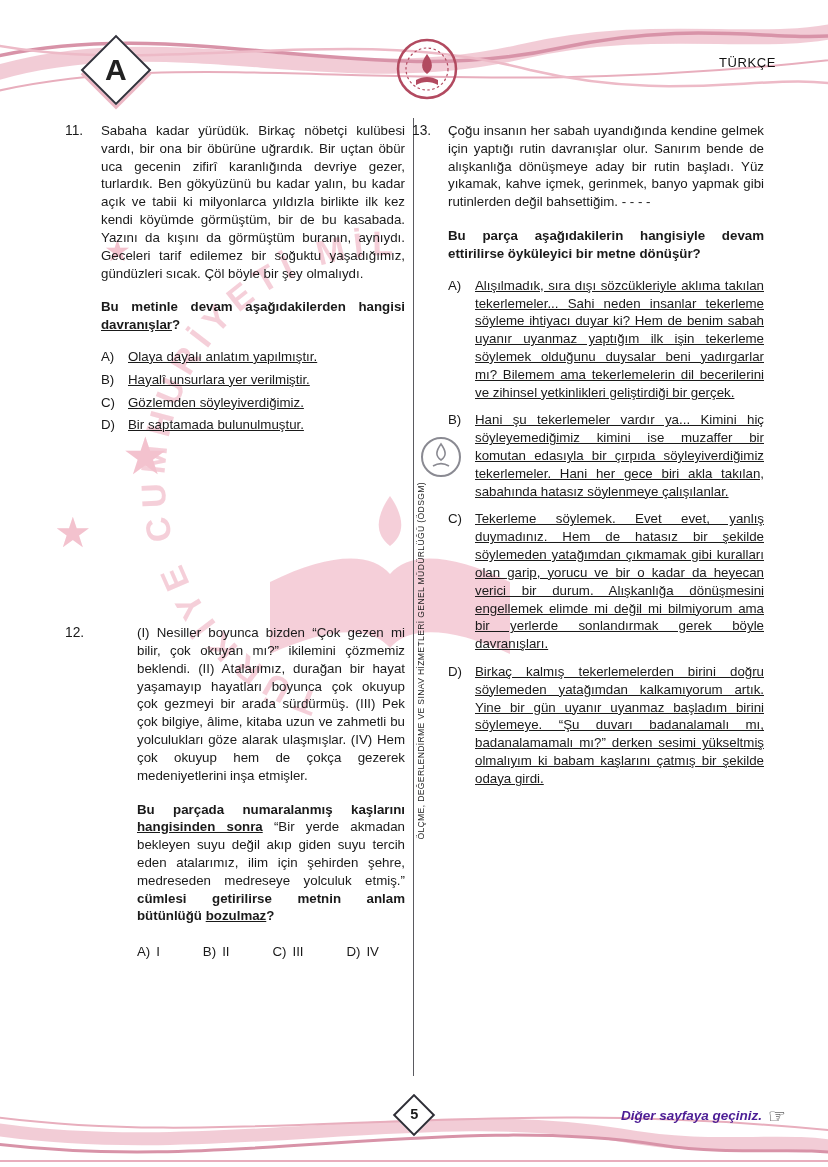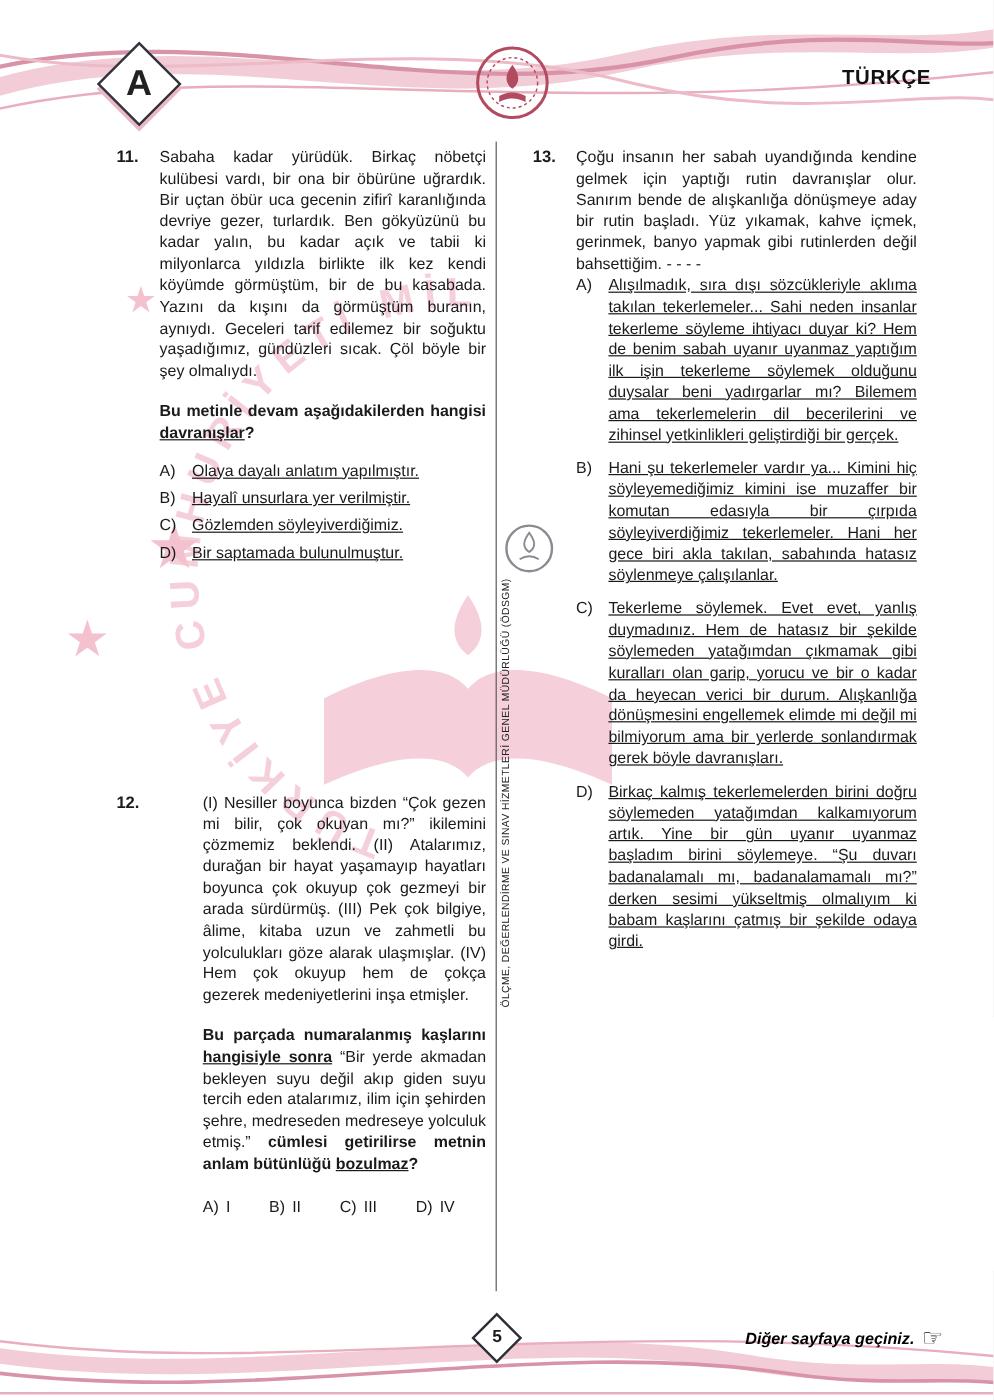--- a/index.html
+++ b/index.html
@@ -23,39 +23,39 @@
   .booklet-diamond {
     position:absolute; left:91px; top:45px; width:50px; height:50px; z-index:3;
     background:#fff; border:2.5px solid #32323c; transform:rotate(45deg);
     display:flex; align-items:center; justify-content:center;
     box-shadow:3px 3px 0 #ecb7c4;
   }
   .booklet-diamond span { transform:rotate(-45deg); font-size:30px; font-weight:bold; color:#222; }
   .meb-logo { position:absolute; left:396px; top:38px; z-index:3; }
   .subject-title {
     position:absolute; right:52px; top:54px; z-index:3;
-    font-size:17px; font-weight:bold; letter-spacing:.6px; color:#111;
+    font-size:13px; font-weight:normal; letter-spacing:.6px; color:#111;
   }
 
   
   .divider-line { position:absolute; left:413px; top:118px; width:1px; height:958px; background:#5a5a60; z-index:1; }
   .odsgm-logo { position:absolute; left:420px; top:436px; z-index:2; background:#fff; border-radius:50%; }
   .divider-text {
     position:absolute; left:416px; top:482px; z-index:2;
     writing-mode:vertical-rl; transform:rotate(180deg);
     font-size:8.6px; letter-spacing:.35px; color:#222; white-space:nowrap;
   }
 
   
   .col { position:absolute; top:122px; z-index:2; }
   .col-left  { left:65px;  width:340px; }
   .col-right { left:412px; width:352px; }
 
   .question { display:flex; gap:8px; }
-  .qnum { flex:0 0 28px; font-weight:bold; font-size:13.8px;margin-left:32px; }
+  .qnum { flex:0 0 28px; font-weight:normal; font-size:13.8px; }
   .qbody { flex:1; }
   .passage { text-align:justify; }
   .stem { font-weight:bold; text-align:justify; margin:16px 0 14px 0; }
   .stem .u { text-decoration:underline; }
   .stem .nrm { font-weight:normal; }
   .opt { display:flex; gap:5px; margin-bottom:5px; }
   .opt-letter { flex:0 0 22px; }
   .opt-text { flex:1; text-align:justify;text-decoration:underline; }
   .opts-para .opt { margin-bottom:10px; }
   .opts-row { display:flex; justify-content:space-between; padding-right:26px; margin-top:18px; }
@@ -67,21 +67,21 @@
   .page-number-diamond {
     position:absolute; left:399px; top:1100px; width:30px; height:30px; z-index:3;
     background:#fff; border:2px solid #2e2e36; transform:rotate(45deg);
     display:flex; align-items:center; justify-content:center;
   }
   .page-number-diamond span { transform:rotate(-45deg); font-size:14.5px; font-weight:bold; }
   .continue-wrap {
     position:absolute; right:42px; top:1103px; z-index:3;
     display:flex; align-items:center; gap:6px;
   }
-  .continue-text { font-size:13.5px; font-weight:bold; font-style:italic; color:#000000; }
+  .continue-text { font-size:13.5px; font-weight:bold; font-style:italic; color:#4c1d95; }
   .hand-icon { font-size:20px; color:#111; }
 </style>
 </head>
 <body>
 
 <div class="page">
 
   <svg class="waves-top" width="828" height="118" viewBox="0 0 828 118">
     <path d="M-20,78 C160,18 330,96 520,52 C660,20 760,50 848,28" stroke="#f0c3cf" stroke-width="15" fill="none" opacity="0.85"></path>
     <path d="M-20,60 C180,10 360,92 560,48 C700,18 780,44 848,34" stroke="#d893a8" stroke-width="3.5" fill="none"></path>
@@ -156,21 +156,21 @@
               <span class="opt-text">Bir saptamada bulunulmuştur.</span>
             </div>
         </div>
       </div>
     </div>
 
     <div class="question q-gap">
       <div class="qnum">12.</div>
       <div class="qbody">
         <p class="passage">(I) Nesiller boyunca bizden “Çok gezen mi bilir, çok okuyan mı?” ikilemini çözmemiz beklendi. (II) Atalarımız, durağan bir hayat yaşamayıp hayatları boyunca çok okuyup çok gezmeyi bir arada sürdürmüş. (III) Pek çok bilgiye, âlime, kitaba uzun ve zahmetli bu yolculukları göze alarak ulaşmışlar. (IV) Hem çok okuyup hem de çokça gezerek medeniyetlerini inşa etmişler.</p>
-        <p class="stem"><span>Bu parçada numaralanmış kaşlarını </span><span class="u">hangisiyle sonra</span><span class="nrm"> “Bir yerde akmadan bekleyen suyu değil akıp giden suyu tercih eden atalarımız, ilim için şehirden şehre, medreseden medreseye yolculuk etmiş.” </span><span>cümlesi getirilirse metnin anlam bütünlüğü </span><span class="u">bozulmaz</span><span>?</span></p>
+        <p class="stem"><span>Bu parçada numaralanmış kaşlarını </span><span class="u">hangisinden sonra</span><span class="nrm"> “Bir yerde akmadan bekleyen suyu değil akıp giden suyu tercih eden atalarımız, ilim için şehirden şehre, medreseden medreseye yolculuk etmiş.” </span><span>cümlesi getirilirse metnin anlam bütünlüğü </span><span class="u">bozulmaz</span><span>?</span></p>
         <div class="opts-row">
           <div class="opt">
               <span class="opt-letter">A)</span>
               <span>I</span>
             </div>
           <div class="opt">
               <span class="opt-letter">B)</span>
               <span>II</span>
             </div>
           <div class="opt">
@@ -186,20 +186,21 @@
     </div>
 
   </div>
 
   <div class="col col-right">
 
     <div class="question">
       <div class="qnum">13.</div>
       <div class="qbody">
         <p class="passage">Çoğu insanın her sabah uyandığında kendine gelmek için yaptığı rutin davranışlar olur. Sanırım bende de alışkanlığa dönüşmeye aday bir rutin başladı. Yüz yıkamak, kahve içmek, gerinmek, banyo yapmak gibi rutinlerden değil bahsettiğim. - - - -</p>
+        <p class="stem"><span>Bu parça aşağıdakilerin hangisiyle devam ettirilirse öyküleyici bir metne dönüşür?</span></p>
         <div class="opts-para">
           <div class="opt">
               <span class="opt-letter">A)</span>
               <span class="opt-text">Alışılmadık, sıra dışı sözcükleriyle aklıma takılan tekerlemeler... Sahi neden insanlar tekerleme söyleme ihtiyacı duyar ki? Hem de benim sabah uyanır uyanmaz yaptığım ilk işin tekerleme söylemek olduğunu duysalar beni yadırgarlar mı? Bilemem ama tekerlemelerin dil becerilerini ve zihinsel yetkinlikleri geliştirdiği bir gerçek.</span>
             </div>
           <div class="opt">
               <span class="opt-letter">B)</span>
               <span class="opt-text">Hani şu tekerlemeler vardır ya... Kimini hiç söyleyemediğimiz kimini ise muzaffer bir komutan edasıyla bir çırpıda söyleyiverdiğimiz tekerlemeler. Hani her gece biri akla takılan, sabahında hatasız söylenmeye çalışılanlar.</span>
             </div>
           <div class="opt">

